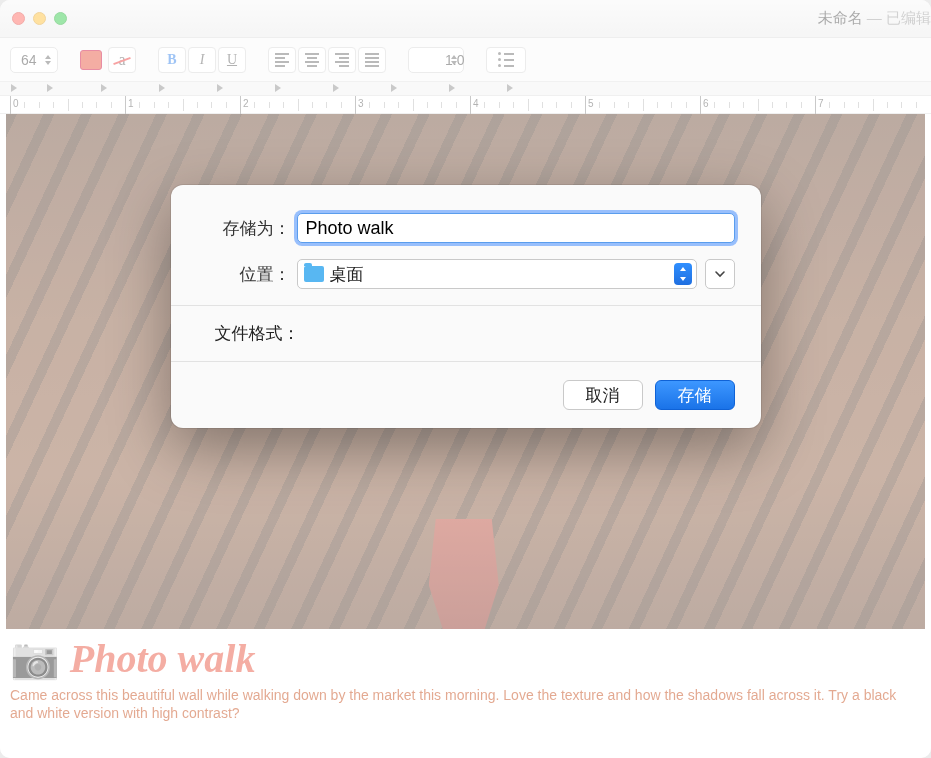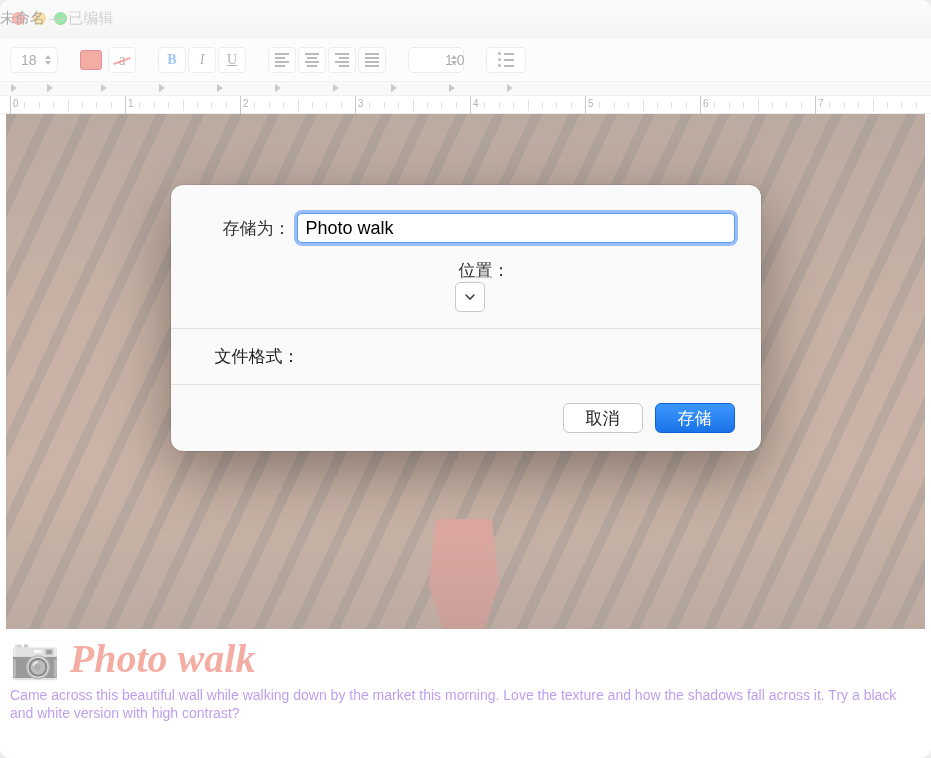--- a/index.html
+++ b/index.html
@@ -12,21 +12,21 @@
 .window { width: 931px; height: 758px; background: #fff; border-radius: 10px; overflow: hidden; position: relative; }
 .titlebar {
   height: 38px; background: linear-gradient(#f6f6f6,#eaeaea);
   border-bottom: 1px solid #d9d9d9; display: flex; align-items: center; padding: 0 12px;
 }
 .traffic { display: flex; gap: 8px; }
 .tl { width: 13px; height: 13px; border-radius: 50%; }
 .close { background: #ff5f57; border:1px solid #e24640;}
 .min { background: #febc2e; border:1px solid #dfa023;}
 .max { background: #28c840; border:1px solid #1aab2b;}
-.title-center { position:absolute; left:0; right:0; text-align:left; font-size:15px; color:#444;}
+.title-center { position:absolute; left:0; right:0; text-align:right; font-size:15px; color:#444;}
 .title-center .muted{ color:#999;}
 .toolbar {
   height: 44px; background:#f8f8f8; border-bottom:1px solid #e0e0e0;
   display:flex; align-items:center; padding:0 10px; gap:6px;
 }
 .selbox {
   background:#fff; border:1px solid #d4d4d4; border-radius:5px; height:26px;
   display:flex; align-items:center; padding:0 18px 0 10px; position:relative; font-size:14px; color:#444;
 }
 .selbox::after{
@@ -87,21 +87,21 @@
   background:linear-gradient(#b5402f,#8c2c20);
   clip-path: polygon(10% 0, 90% 0, 100% 60%, 80% 100%, 20% 100%, 0 60%);
 }
 .content{ padding:6px 10px;}
 .htitle{ display:flex; align-items:center; gap:10px;}
 .camera{ font-size:40px; filter:grayscale(1);}
 .phototitle{
   font-family: Georgia, "Times New Roman", serif; font-style:italic; font-weight:bold;
   font-size:40px; color:#e74a34;
 }
-.bodytext{ font-size:14px; color:#6d28d9; margin-top:4px; line-height:1.3;}
+.bodytext{ font-size:14px; color:#c2410c; margin-top:4px; line-height:1.3;}
 
 
 .dim{ position:absolute; inset:0; background:rgba(255,255,255,0.55);}
 
 
 .dialog{
   position:absolute; top:185px; left:50%; transform:translateX(-50%);
   width:590px; background:#fafafa; border-radius:12px;
   box-shadow:0 20px 60px rgba(0,0,0,0.35), 0 0 0 1px rgba(0,0,0,0.08);
   padding:28px 26px 18px 26px;
@@ -165,21 +165,21 @@
       <div class="tl min"></div>
       <div class="tl max"></div>
     </div>
     <div class="title-center">
       <span>未命名</span><span class="muted"> — </span><span class="muted">已编辑</span>
     </div>
   </div>
 
   <div class="toolbar">
     <div class="selbox updown fsize">
-        <span>18</span>
+        <span>64</span>
       </div>
     <div style="width:10px"></div>
     <div class="swatch"></div>
     <div class="tbtn" style="position:relative;">
       <span style="font-size:16px;">a</span>
       <span style="position:absolute;left:4px;right:4px;top:50%;height:2px;background:#e33; transform:rotate(-20deg);"></span>
     </div>
     <div style="width:10px"></div>
     <div class="btngrp">
       <div class="tbtn blue">B</div>
@@ -349,22 +349,27 @@
   <div class="dim"></div>
 
   <div class="dialog">
 
     <div class="dlrow">
       <div class="dllabel">存储为：</div>
       <input class="dlinput" value="Photo walk" style="">
     </div>
 
 
-    <div class="dlrow" style="margin-top:6px;flex-direction:column;">
+    <div class="dlrow" style="margin-top:6px;">
       <div class="dllabel">位置：</div>
+      <div class="dllocsel">
+        <div class="foldericon"></div>
+        <span class="loctext">桌面</span>
+        <div class="stepper"></div>
+      </div>
       <div class="expandbtn">
         <svg viewBox="0 0 12 12">
             <path d="M2 4 L6 8 L10 4" stroke="#444" stroke-width="1.6" fill="none" stroke-linecap="round"></path>
           </svg>
       </div>
     </div>
 
     <div class="hr"></div>
 
     <div class="dlrow">

